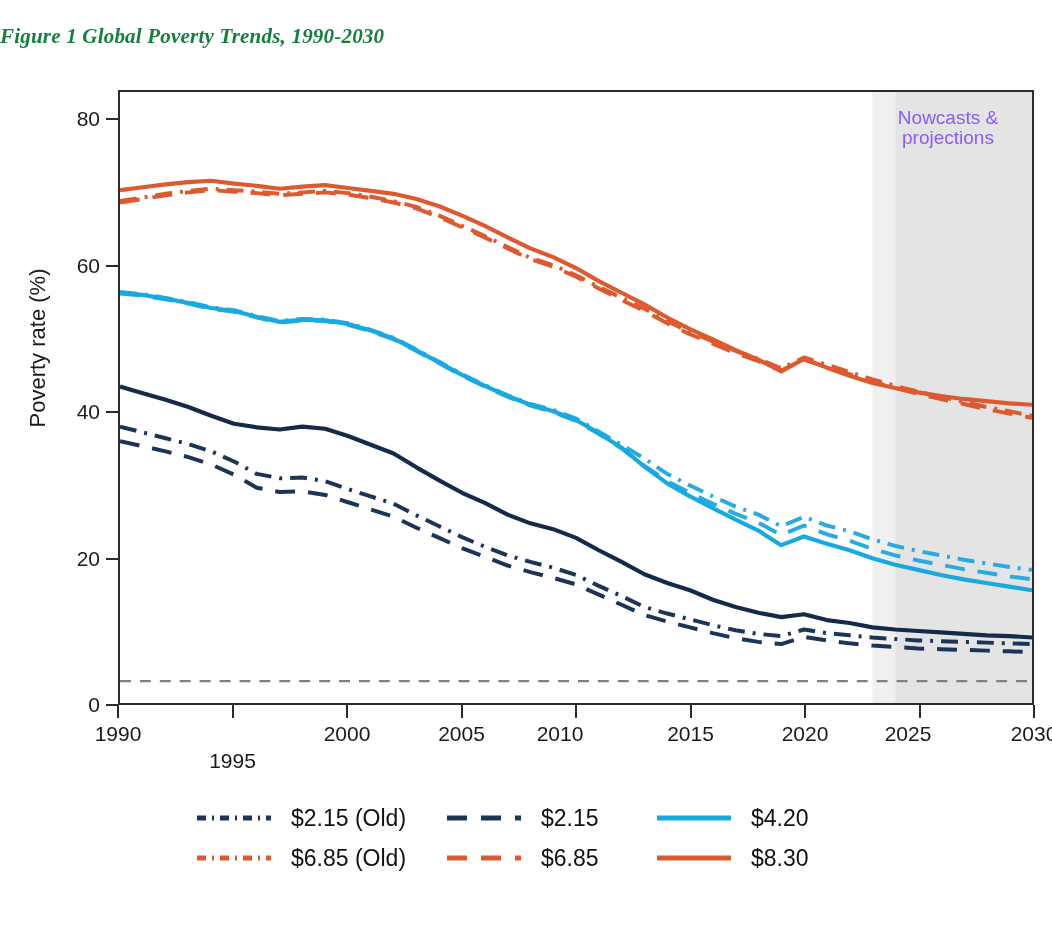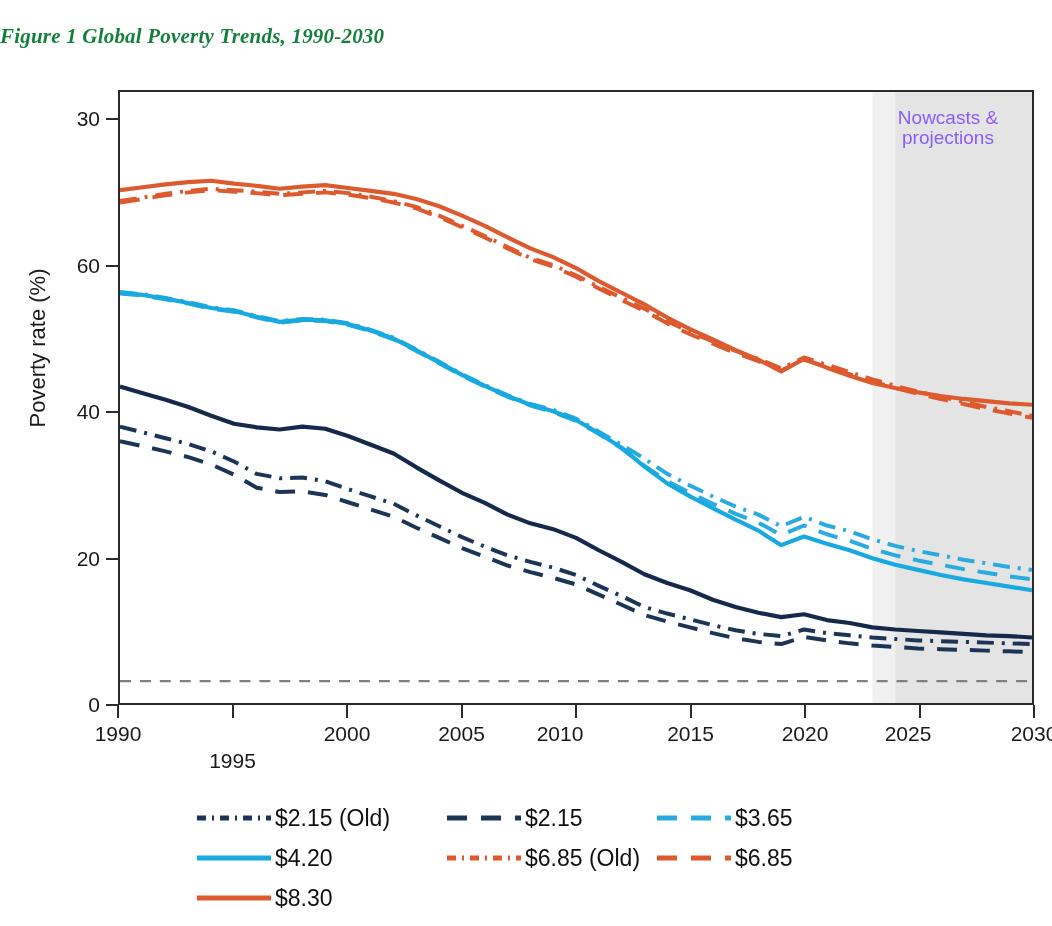--- a/index.html
+++ b/index.html
@@ -111,21 +111,21 @@
     left:195px; top:798px;
     width:690px;
     display:grid;
     grid-template-columns:250px 210px 230px;
     grid-auto-rows:40px;
     align-items:center;
   }
   .legend-item{
     display:flex;
     align-items:center;
-    gap:2px;
+    gap:18px;
   }
   .legend-swatch{
     width:78px;height:18px;flex:0 0 78px;
   }
   .legend-swatch svg{display:block;}
   .legend-label{
     font-size:23px;
     color:#111111;
     white-space:nowrap;
   }
@@ -178,28 +178,20 @@
         <span class="legend-swatch">
           <svg width="78" height="18" viewBox="0 0 78 18">
             <line x1="2" x2="76" y1="9" y2="9" stroke="#1c3557" stroke-width="5" stroke-linecap="butt" stroke-dasharray="20,14"></line>
           </svg>
         </span>
         <span class="legend-label">$2.15</span>
       </div>
       <div class="legend-item">
         <span class="legend-swatch">
           <svg width="78" height="18" viewBox="0 0 78 18">
-            <line x1="2" x2="76" y1="9" y2="9" stroke="#29abe2" stroke-width="5" stroke-linecap="butt" stroke-dasharray="20,14"></line>
-          </svg>
-        </span>
-        <span class="legend-label">$3.65</span>
-      </div>
-      <div class="legend-item">
-        <span class="legend-swatch">
-          <svg width="78" height="18" viewBox="0 0 78 18">
             <line x1="2" x2="76" y1="9" y2="9" stroke="#17a9e0" stroke-width="5" stroke-linecap="butt"></line>
           </svg>
         </span>
         <span class="legend-label">$4.20</span>
       </div>
       <div class="legend-item">
         <span class="legend-swatch">
           <svg width="78" height="18" viewBox="0 0 78 18">
             <line x1="2" x2="76" y1="9" y2="9" stroke="#dd5a2f" stroke-width="5" stroke-linecap="butt" stroke-dasharray="9,6,2,6"></line>
           </svg>
@@ -225,21 +217,21 @@
     </div>
 
 <div class="ytick-label" style="top: 705px;">0</div>
     <div class="ytick-mark" style="top: 705px;"></div>
     <div class="ytick-label" style="top: 558.571px;">20</div>
     <div class="ytick-mark" style="top: 558.571px;"></div>
     <div class="ytick-label" style="top: 412.143px;">40</div>
     <div class="ytick-mark" style="top: 412.143px;"></div>
     <div class="ytick-label" style="top: 265.714px;">60</div>
     <div class="ytick-mark" style="top: 265.714px;"></div>
-    <div class="ytick-label" style="top: 119.286px;">30</div>
+    <div class="ytick-label" style="top: 119.286px;">80</div>
     <div class="ytick-mark" style="top: 119.286px;"></div>
     <div class="xtick-mark" style="left: 118px;"></div>
     <div class="xtick-label" style="left: 118px;">1990</div>
     <div class="xtick-mark" style="left: 232.5px;"></div>
     <div class="xtick-label" style="left: 232.5px; margin-top: 27px;">1995</div>
     <div class="xtick-mark" style="left: 347px;"></div>
     <div class="xtick-label" style="left: 347px;">2000</div>
     <div class="xtick-mark" style="left: 461.5px;"></div>
     <div class="xtick-label" style="left: 461.5px;">2005</div>
     <div class="xtick-mark" style="left: 576px;"></div>

